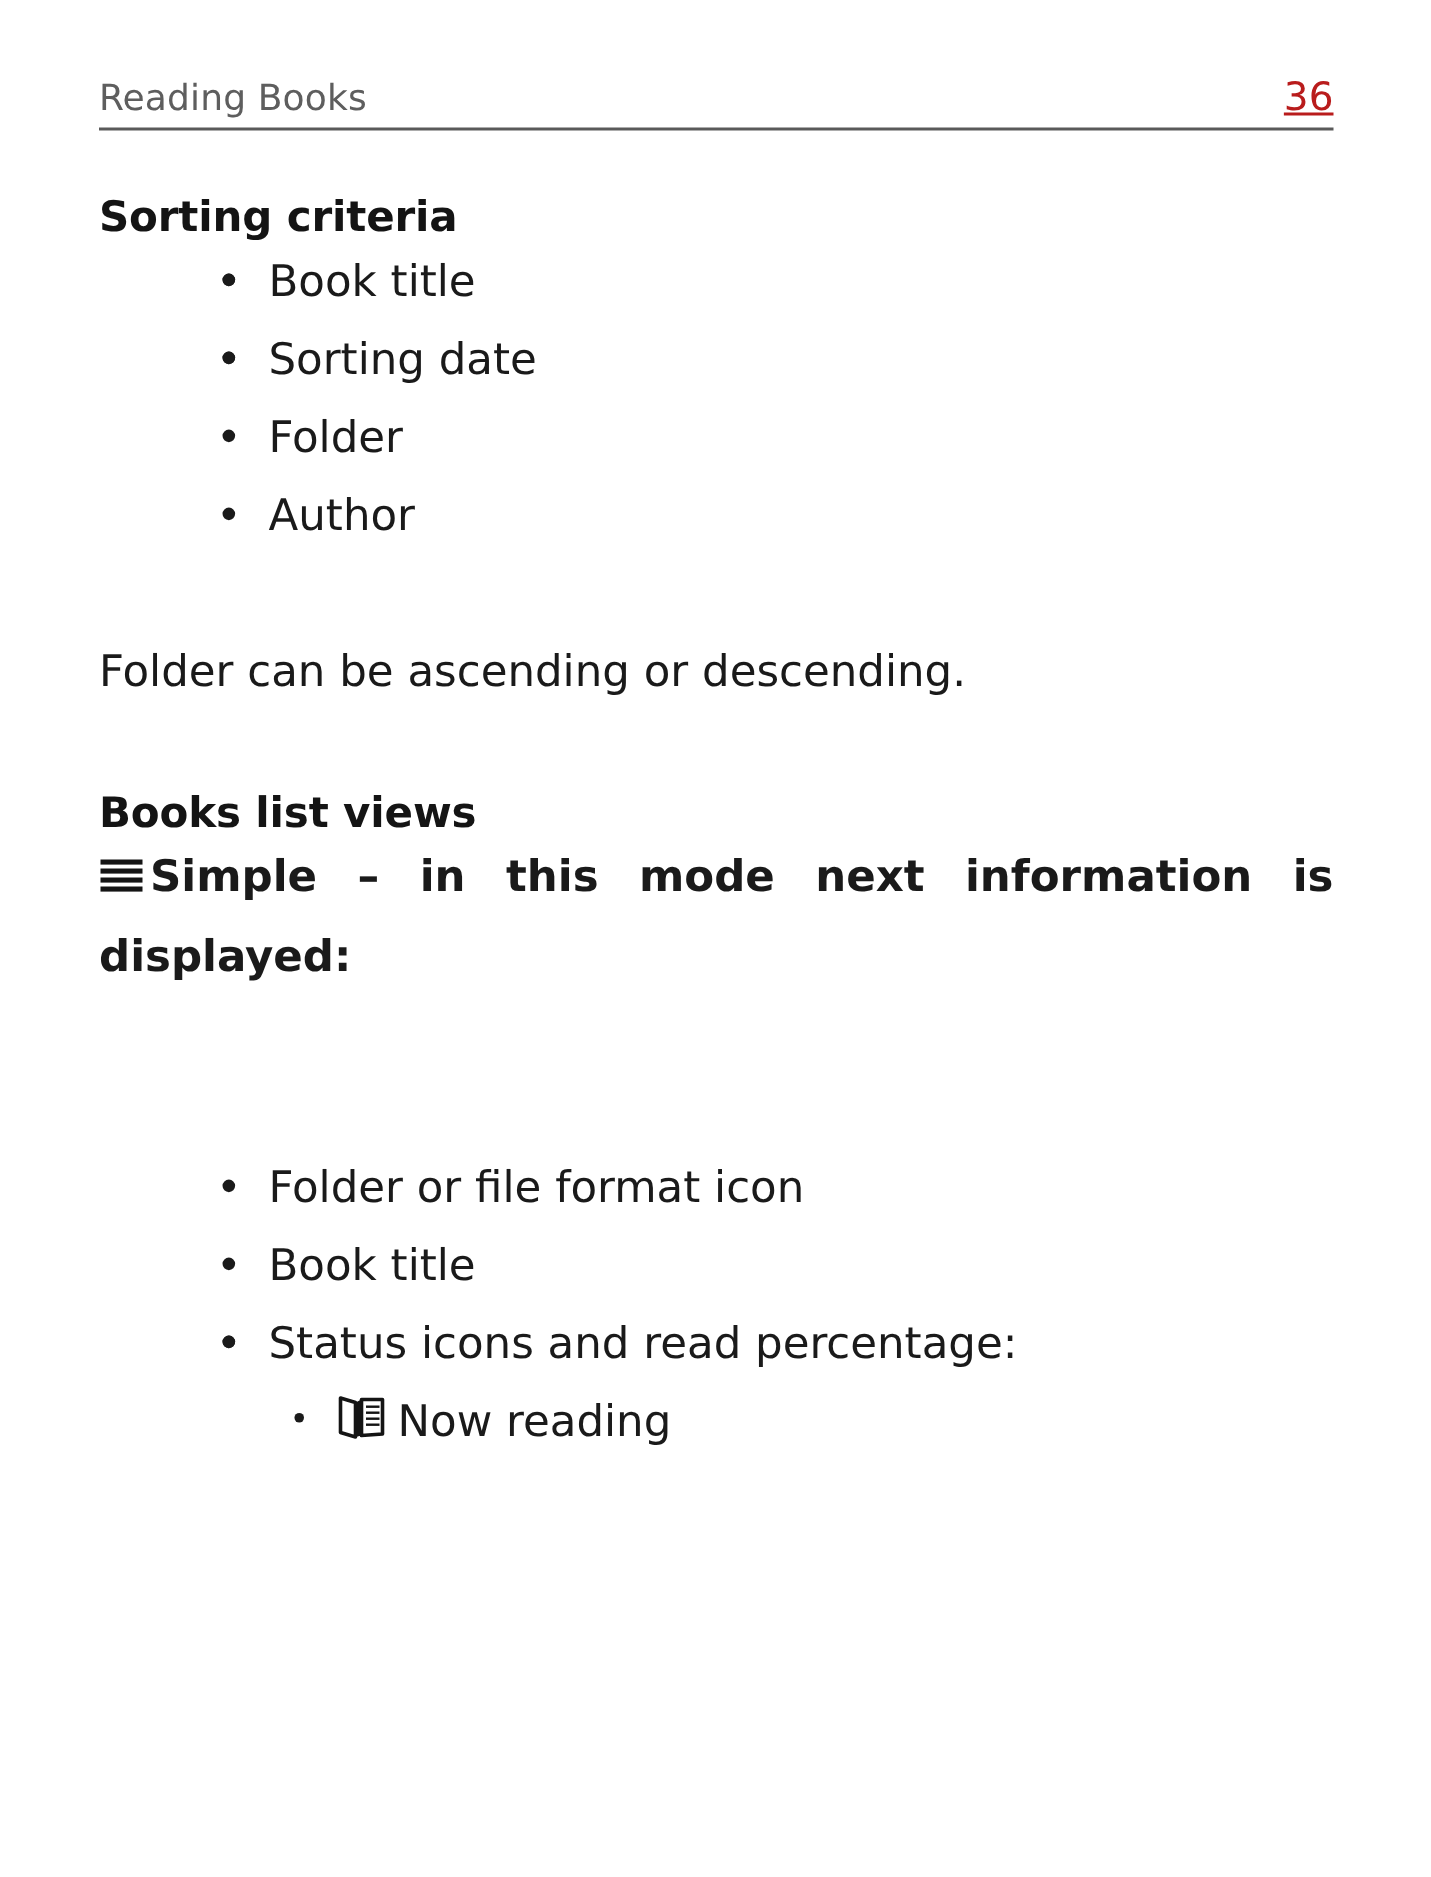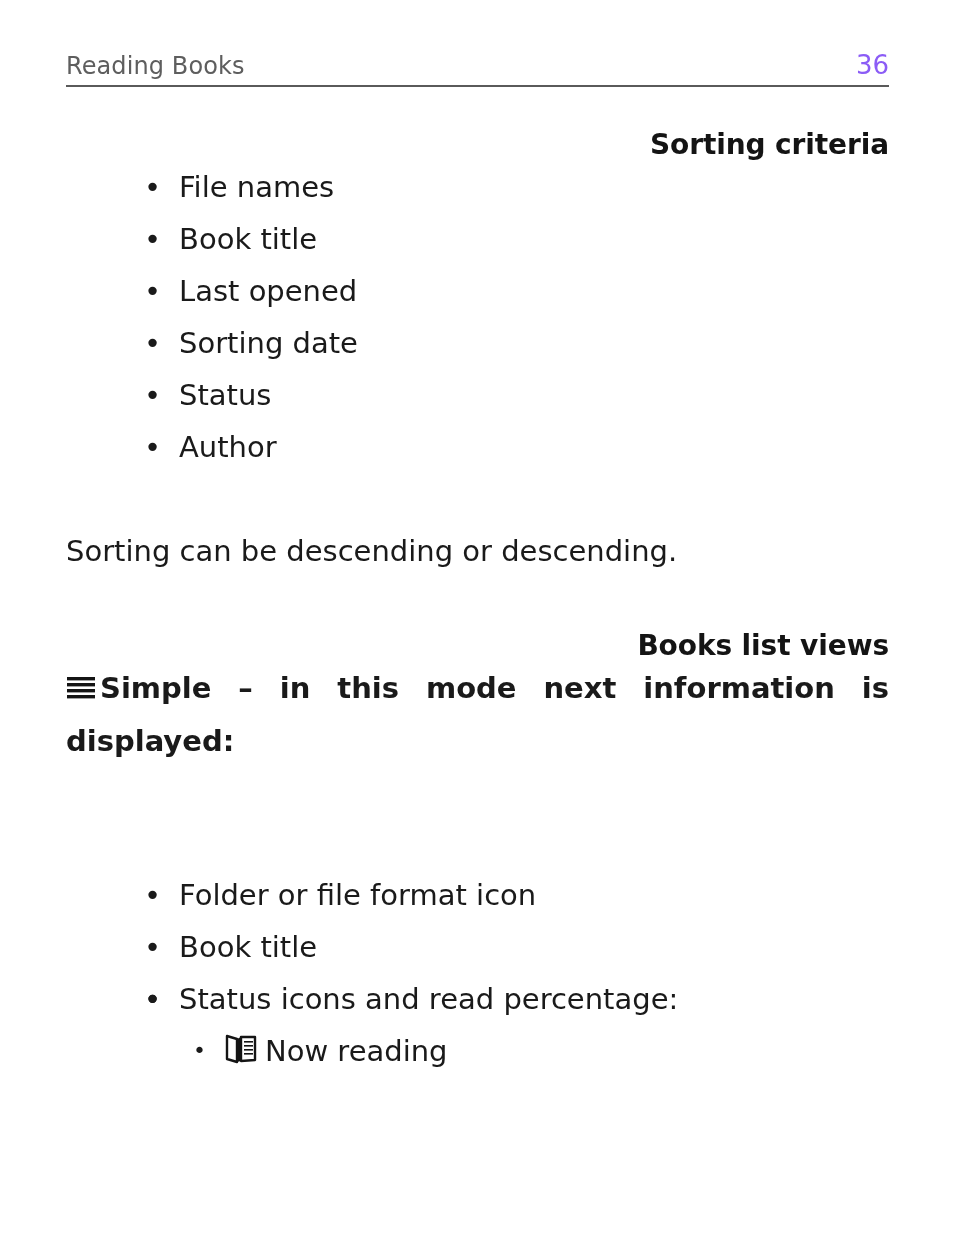--- a/index.html
+++ b/index.html
@@ -37,41 +37,41 @@
     padding-bottom: 7px;
   }
   .header-title {
     font-size: 24px;
     color: #5e5e5e;
     letter-spacing: 0.1px;
     line-height: 1;
   }
   .header-pageno {
     font-size: 26px;
-    color: #8b5cf6;
+    color: #b91c1c;
     line-height: 1;
+    text-decoration: underline;
   }
 
   
   .content {
     position: absolute;
     left: 66px;
     top: 128px;
     width: 823px;
   }
 
   h2.section-heading {
     font-family: "DejaVu Sans", sans-serif;
     font-size: 28px;
     font-weight: bold;
     color: #141414;
     margin: 0;
     line-height: 1.18;
     letter-spacing: -0.1px;
-    text-align: right;
   }
 
   
   ul.bullets {
     list-style: none;
     margin: 0;
     padding: 0;
   }
   ul.bullets > li {
     position: relative;
@@ -182,47 +182,45 @@
     <span class="header-pageno">36</span>
   </div>
 
   <div class="content">
 
     <h2 class="section-heading">Sorting criteria</h2>
 
     <ul class="bullets">
       <li>
         <span class="bullet-dot">•</span>
-        <span class="li-text">File names</span>
       </li>
       <li>
         <span class="bullet-dot">•</span>
         <span class="li-text">Book title</span>
       </li>
       <li>
         <span class="bullet-dot">•</span>
-        <span class="li-text">Last opened</span>
       </li>
       <li>
         <span class="bullet-dot">•</span>
         <span class="li-text">Sorting date</span>
       </li>
       <li>
         <span class="bullet-dot">•</span>
-        <span class="li-text">Status</span>
+        <span class="li-text">Folder</span>
       </li>
       <li>
         <span class="bullet-dot">•</span>
         <span class="li-text">Author</span>
       </li>
     </ul>
 
     <div class="spacer-line"></div>
 
-    <p class="body-para">Sorting can be descending or descending.</p>
+    <p class="body-para">Folder can be ascending or descending.</p>
 
     <div class="spacer-line"></div>
 
     <h2 class="section-heading">Books list views</h2>
 
     <p class="justified">
       <span class="icon-hamburger">
         <svg viewBox="0 0 30 24" width="30" height="24" aria-hidden="true">
           <rect x="1" y="1" width="28" height="3.4" fill="#141414"></rect>
           <rect x="1" y="7" width="28" height="3.4" fill="#141414"></rect>

